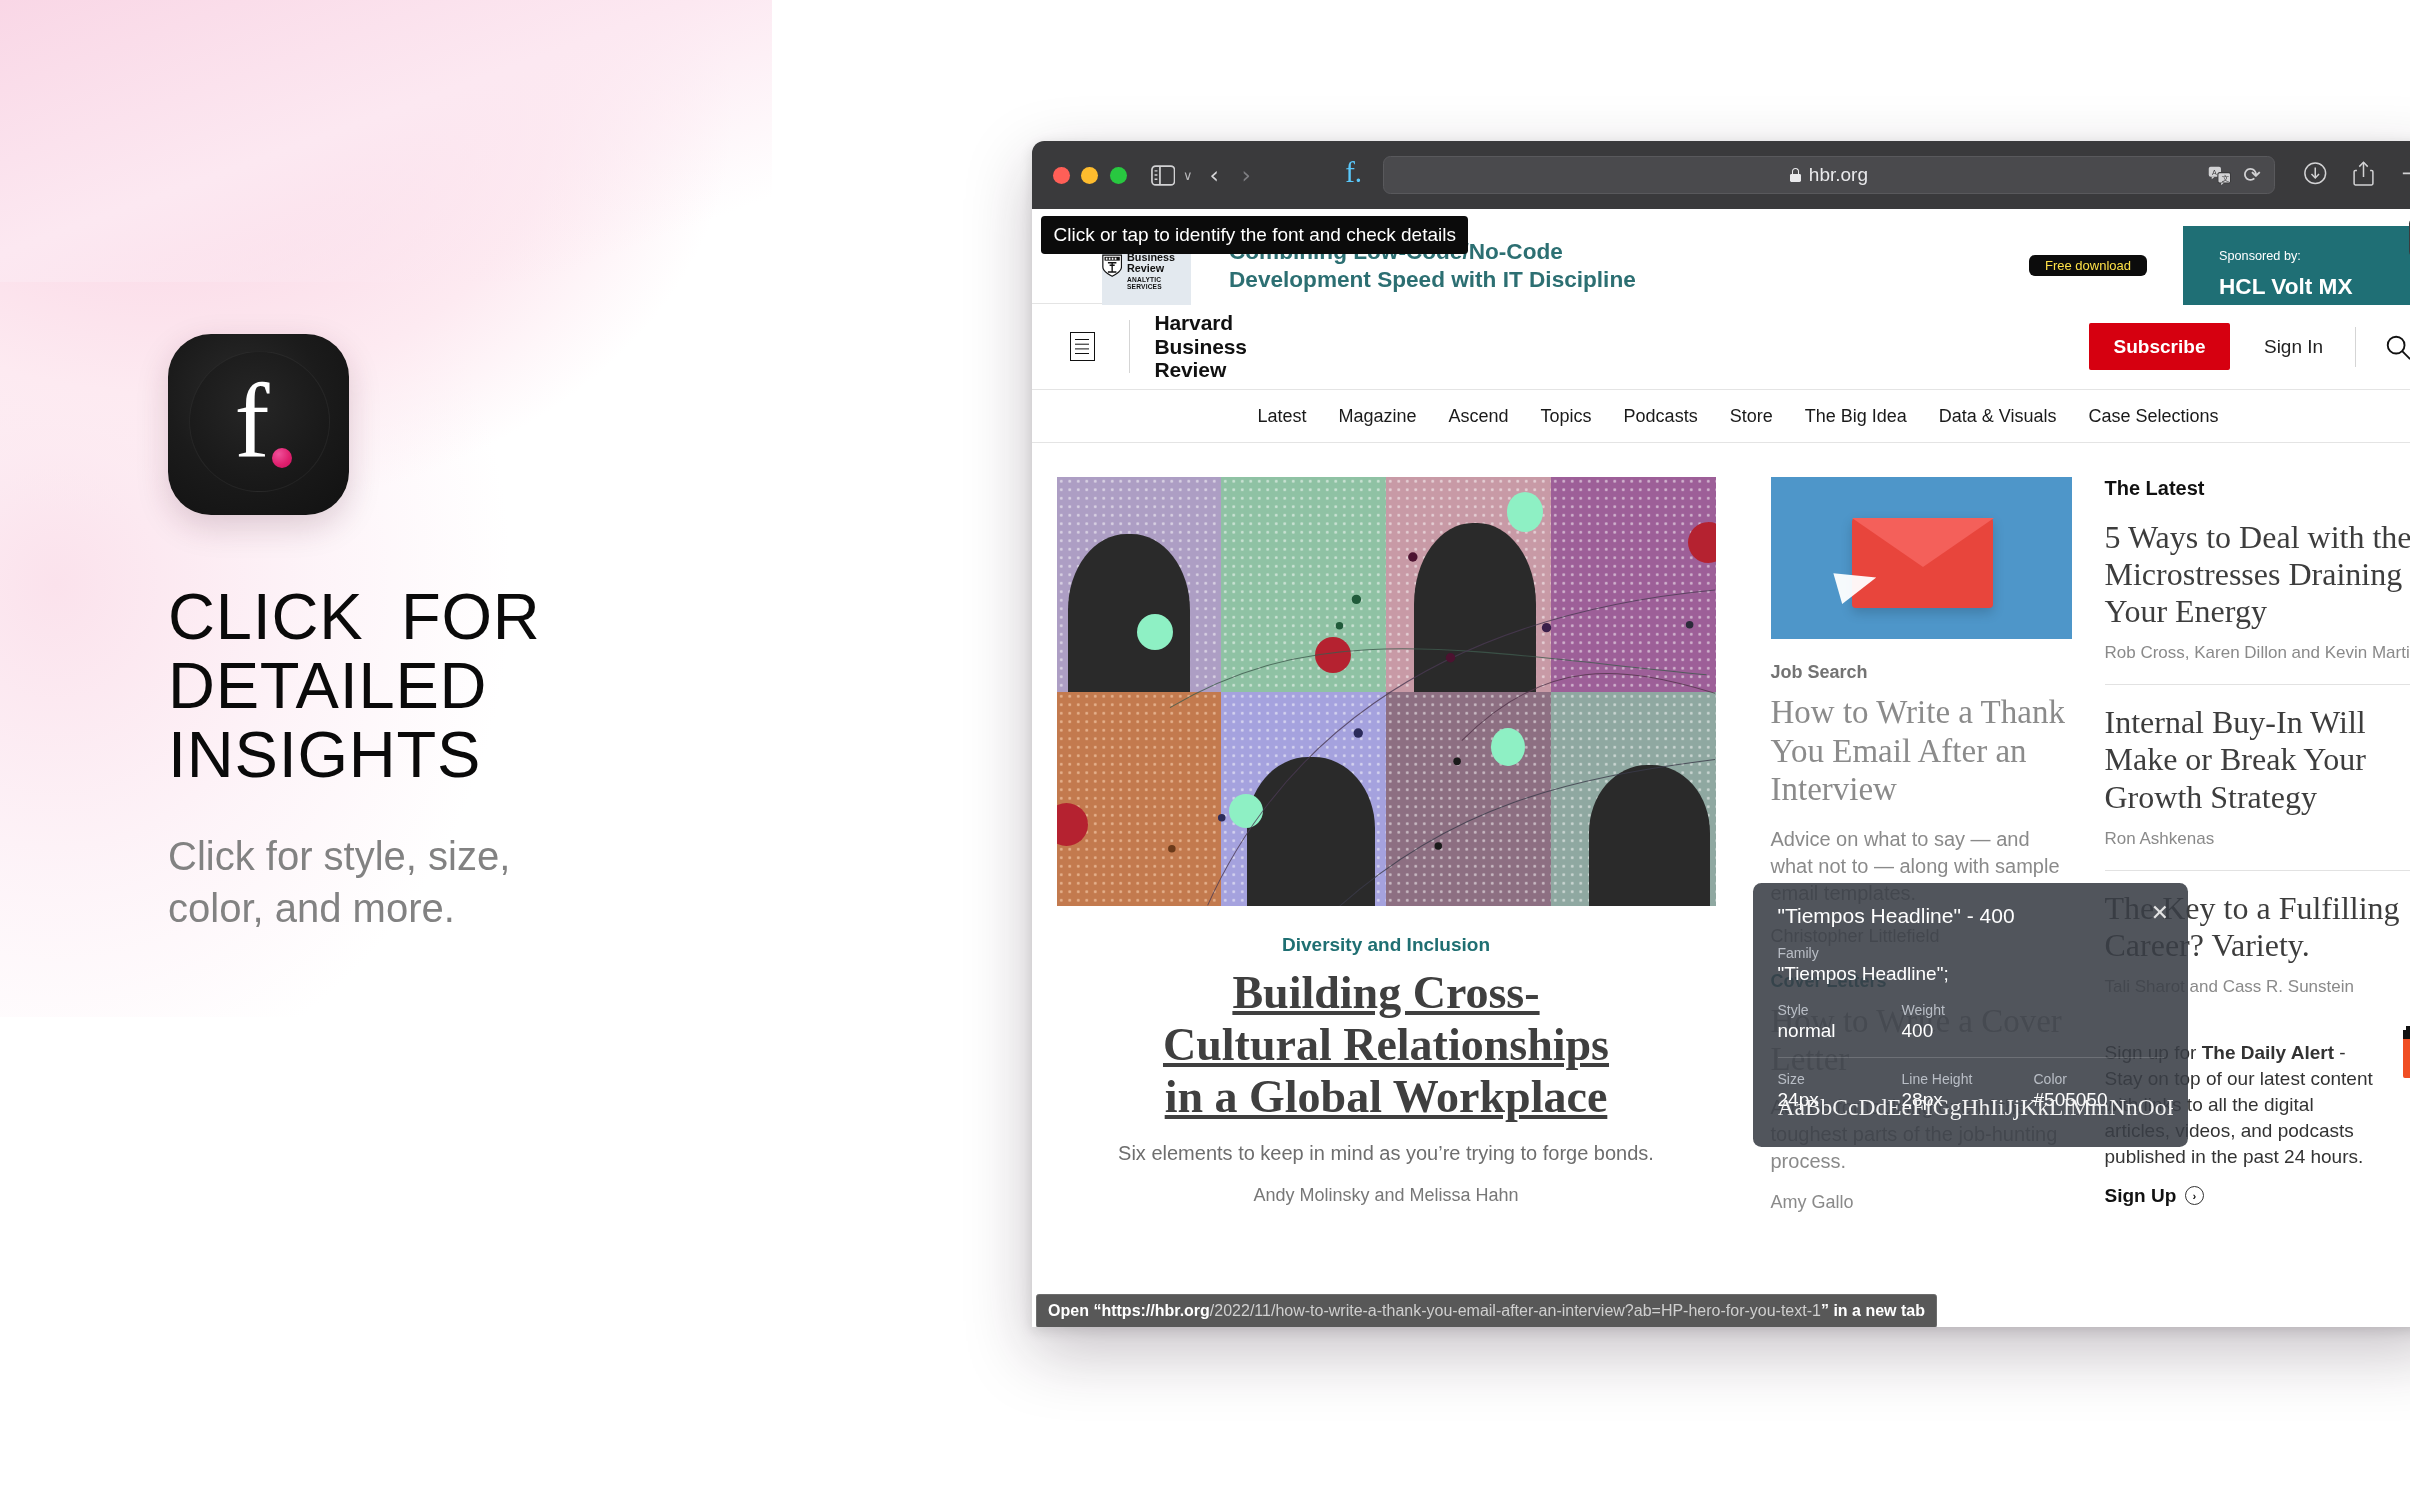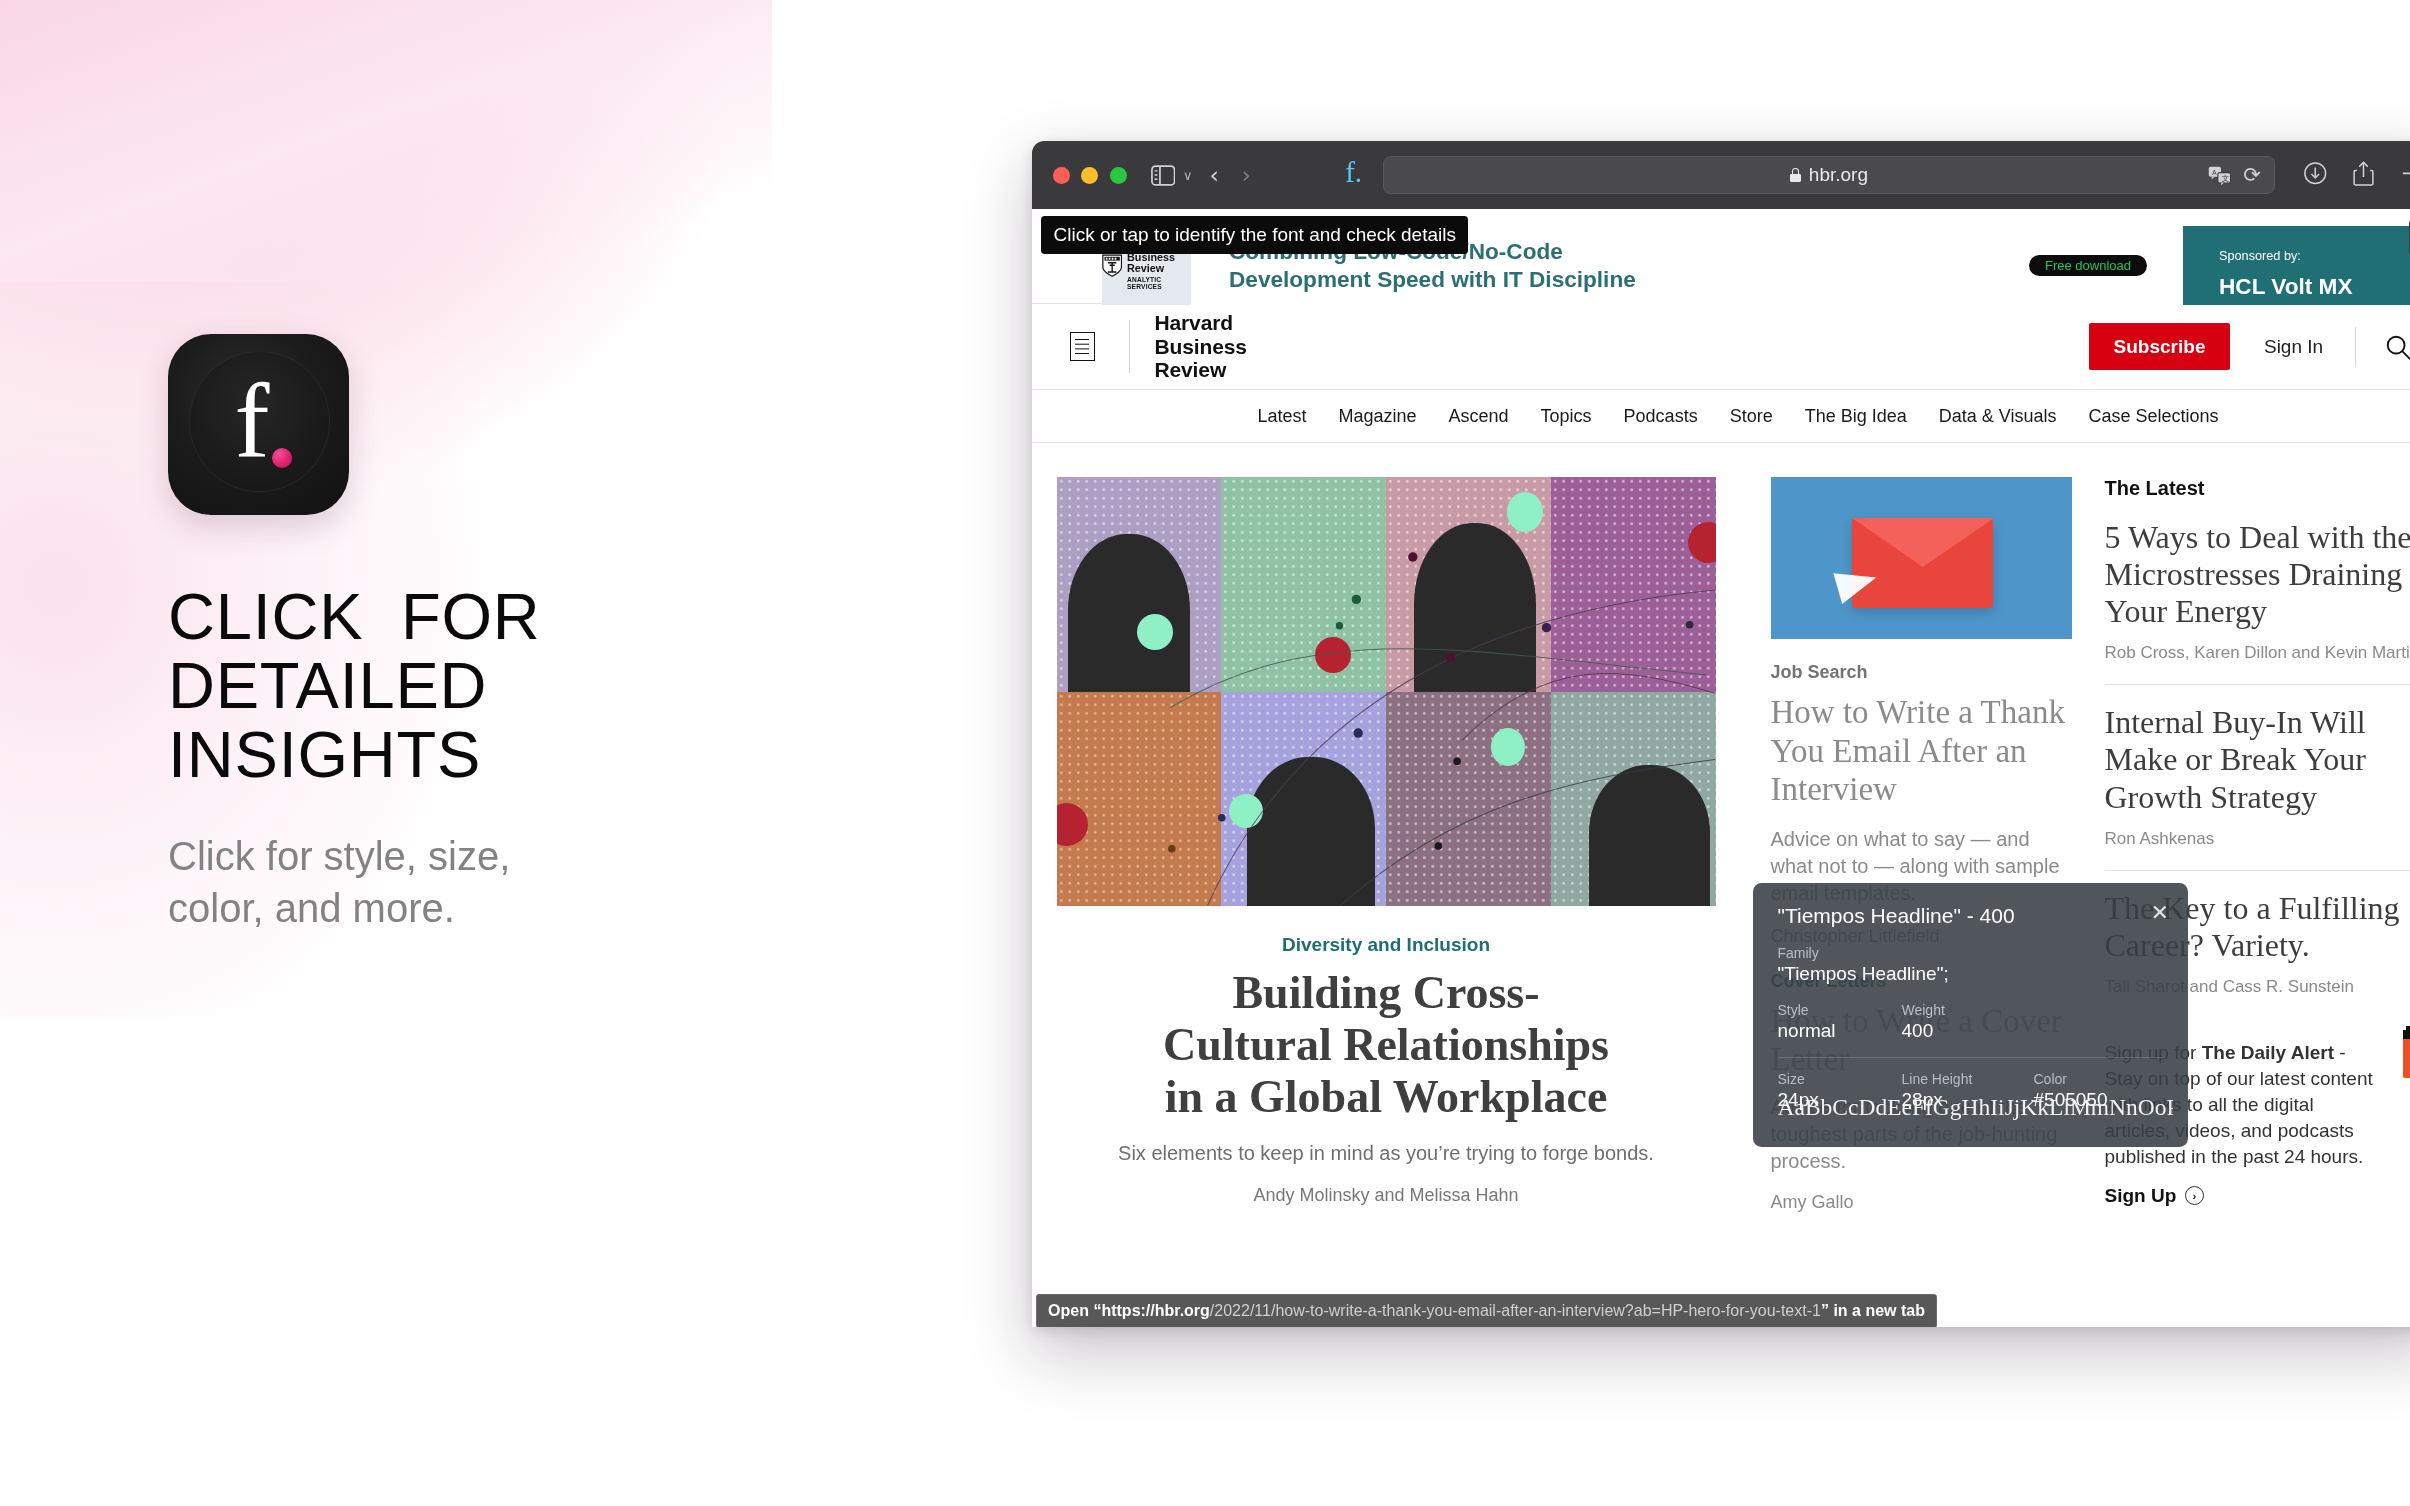--- a/index.html
+++ b/index.html
@@ -128,22 +128,22 @@
     width:89px; background:#e3e9ef; display:flex; align-items:center; justify-content:center;
     flex-shrink:0;
   }
   #ad-logo-inner{ display:flex; align-items:center; gap:4.7px; }
   #hbr-shield{ width:22.6px; height:25.4px; }
   #ad-logo-txt{ font-size:10.8px; font-weight:700; line-height:1.05; color:#111; }
   #ad-logo-sub{ font-size:6.6px; font-weight:700; letter-spacing:.03em; color:#111; margin-top:1.9px; }
   #ad-body{ flex:1; background:#fff; display:flex; align-items:center; padding-left:38px; }
   #ad-head{ font-size:22.6px; font-weight:700; line-height:1.2; color:#2c6f72; }
   #ad-cta{
-    margin-left:auto; margin-right:36px; background:#0c0c0c; color:#22c55e;
-    font-size:13px; padding:3px 16px; border-radius:12px; white-space:nowrap;
+    margin-left:auto; margin-right:36px; background:#0c0c0c; color:#fde047;
+    font-size:13px; padding:3px 16px; border-radius:6px; white-space:nowrap;
   }
   #ad-spons{
     width:262px; background:#1f6f75; color:#fff; position:relative;
     padding:22.6px 0 0 36px; flex-shrink:0;
   }
   #ad-spons-by{ font-size:12.7px; font-weight:400; }
   #ad-spons-name{ font-size:22.6px; font-weight:700; margin-top:11.3px; }
 
   
   #site-header{
@@ -199,21 +199,21 @@
     position:absolute; bottom:0; background:#2a2a2a; border-radius:48% 48% 0 0;
   }
   .mint{ position:absolute; border-radius:50%; background:#8ef0c4; }
   .crimson{ position:absolute; border-radius:50%; background:#b52230; }
   #hero-lines{ position:absolute; inset:0; }
 
   #kicker{ text-align:center; margin-top:28px; font-size:19px; font-weight:700; color:#1f6f72; }
   #main-headline{
     text-align:center; margin-top:11.3px;
     font-family:"Liberation Serif", serif; font-weight:700;
-    font-size:46px; line-height:1.13; color:#3f3f3f;
+    font-size:46px; line-height:1.13; color:#3f3f3f;text-decoration:underline;
   }
   #main-dek{
     text-align:center; margin-top:17px; font-size:20px; line-height:1.34; color:#6e6e6e;
   }
   #main-byline{ text-align:center; margin-top:18px; font-size:18px; color:#777; }
 
   
   #mid-thumb{
     width:301px; height:162px; background:#4e96c9; position:relative; overflow:hidden;
   }

